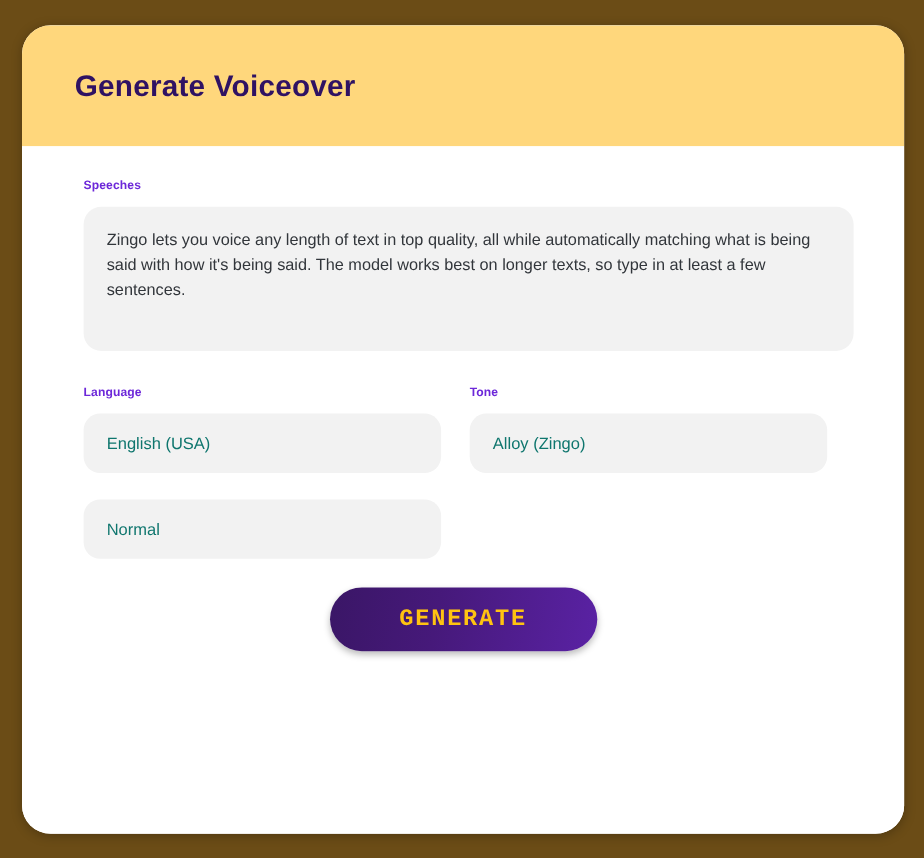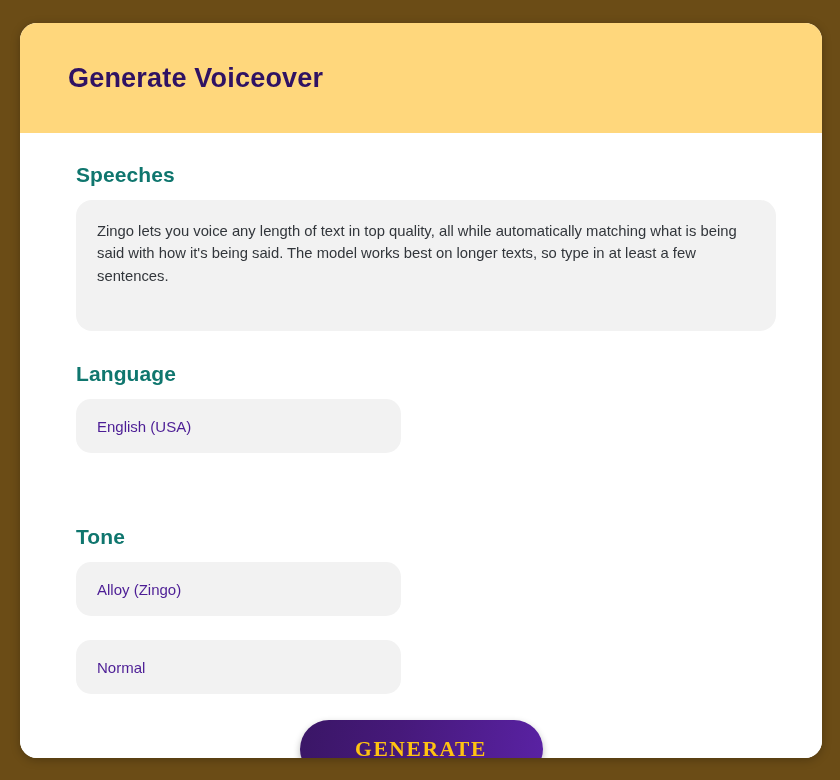--- a/index.html
+++ b/index.html
@@ -24,21 +24,21 @@
     background: #6b4c16;
   }
 
   .card {
     position: absolute;
     left: 20px;
     top: 23px;
     width: 802px;
     height: 735px;
     background: #ffffff;
-    border-radius: 17px;
+    border-radius: 26px;
     overflow: hidden;
     box-shadow: 0 2px 10px rgba(0,0,0,0.25);
   }
 
   .card-header {
     height: 110px;
     background: #ffd77c;
     display: flex;
     align-items: center;
     padding: 0 48px;
@@ -51,23 +51,23 @@
     letter-spacing: 0.2px;
   }
 
   .card-body {
     padding: 30px 56px 0 56px;
     background: #ffffff;
     height: 625px;
   }
 
   .field-label {
-    font-size: 21px;
+    font-size: 11px;
     font-weight: bold;
-    color: #0f766e;
+    color: #6d28d9;
     letter-spacing: 0.1px;
     margin-bottom: 13px;
     display: block;
   }
 
   .speeches-block {
     margin-bottom: 27px;
   }
 
   .textarea-box {
@@ -81,58 +81,57 @@
     font-size: 14.8px;
     line-height: 1.52;
     color: #32363b;
     resize: none;
     outline: none;
     overflow: hidden;
   }
 
   .grid-row {
     display: flex;
-    gap: 72px;
+    gap: 26px;
     margin-bottom: 24px;
-    flex-direction: column;
   }
 
   .grid-col {
     width: 325px;
   }
 
   .select-box {
     width: 325px;
     height: 54px;
     background: #f2f2f2;
     border: none;
     border-radius: 15px;
     padding: 0 21px;
     display: flex;
     align-items: center;
     font-size: 15px;
-    color: #4c1d95;
+    color: #0f766e;
     cursor: pointer;
     outline: none;
   }
 
   .footer-row {
     display: flex;
     justify-content: center;
     margin-top: 26px;
   }
 
   .generate-button {
     width: 243px;
     height: 58px;
     border: none;
     border-radius: 30px;
     background: linear-gradient(100deg, #3a1666 0%, #46197a 40%, #5a22a4 100%);
     color: #ffc311;
-    font-family: Liberation Serif, serif;
+    font-family: Liberation Mono, monospace;
     font-size: 21.5px;
     font-weight: bold;
     letter-spacing: 1.6px;
     cursor: pointer;
     box-shadow: 0 3px 7px rgba(0,0,0,0.28);
   }
 </style>
 </head>
 <body>
 

